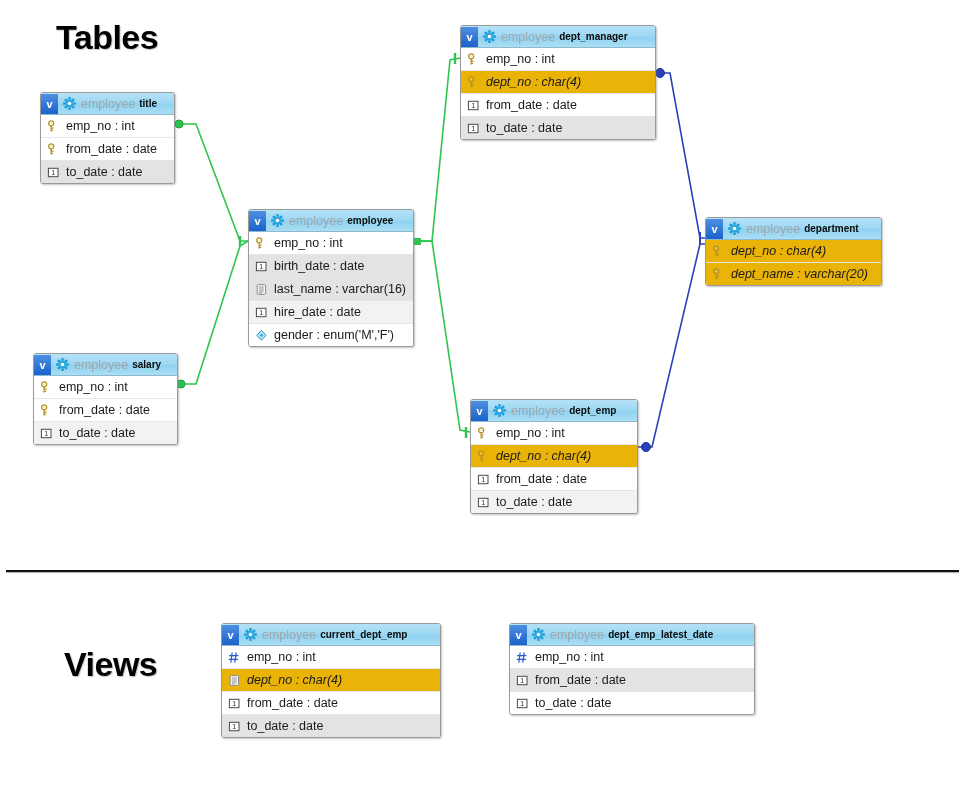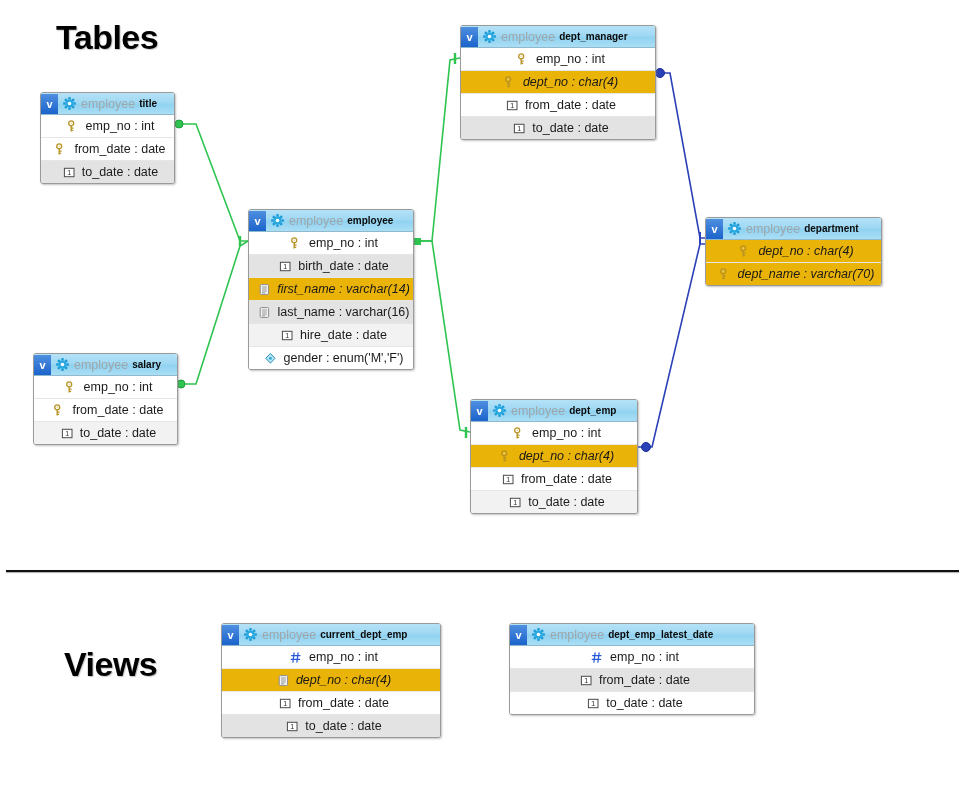--- a/index.html
+++ b/index.html
@@ -108,21 +108,20 @@
   .field-row {
     display: flex;
     align-items: center;
     height: 22px;
     padding-left: 6px;
     white-space: nowrap;
     border-bottom: 1px solid #e6e6e6;
     font-family: "Liberation Sans", sans-serif;
     font-size: 12.5px;
     color: #1a1a1a;
-    justify-content: center;
   }
   .field-row:last-child { border-bottom: none; }
   .field-row.bg-white  { background: #ffffff; }
   .field-row.bg-grey   { background: #e3e3e3; }
   .field-row.bg-pink   { background: #eab308; font-style: italic; }
   .field-row.bg-lgrey  { background: #f2f2f2; }
 
   .field-icon {
     width: 13px;
     height: 13px;
@@ -295,268 +294,261 @@
           </svg>
           <span class="field-label">emp_no : int</span>
         </div>
         <div class="field-row bg-grey">
           <svg class="field-icon" viewBox="0 0 13 13">
             <rect x="1.4" y="2.3" width="9.6" height="8.4" fill="#ffffff" stroke="#4a4a4a" stroke-width="1"></rect>
             <text x="6.2" y="9" font-size="7" text-anchor="middle" fill="#2b2b2b" font-family="Liberation Sans, sans-serif">1</text>
           </svg>
           <span class="field-label">birth_date : date</span>
         </div>
-        <div class="field-row bg-pink">
+        <div class="field-row bg-grey">
           <svg class="field-icon" viewBox="0 0 13 13">
             <rect x="2.2" y="1.6" width="8.4" height="9.8" rx="1" fill="#f3f3f3" stroke="#8c8c8c" stroke-width="1"></rect>
             <path d="M4,4 H8.8 M4,6 H8.8 M4,8 H8.8 M4,9.8 H7.2" stroke="#8c8c8c" stroke-width="0.9"></path>
           </svg>
-          <span class="field-label">first_name : varchar(14)</span>
+          <span class="field-label">last_name : varchar(16)</span>
+        </div>
+        <div class="field-row bg-lgrey">
+          <svg class="field-icon" viewBox="0 0 13 13">
+            <rect x="1.4" y="2.3" width="9.6" height="8.4" fill="#ffffff" stroke="#4a4a4a" stroke-width="1"></rect>
+            <text x="6.2" y="9" font-size="7" text-anchor="middle" fill="#2b2b2b" font-family="Liberation Sans, sans-serif">1</text>
+          </svg>
+          <span class="field-label">hire_date : date</span>
+        </div>
+        <div class="field-row bg-white">
+          <svg class="field-icon" viewBox="0 0 13 13">
+            <path d="M6.4,1.4 L11,6.3 L6.4,11.2 L1.8,6.3 Z" fill="#b8e8f7" stroke="#2f8fb8" stroke-width="1"></path>
+            <circle cx="6.4" cy="6.3" r="1.5" fill="#3aa9d6"></circle>
+          </svg>
+          <span class="field-label">gender : enum('M','F')</span>
+        </div>
+      </div>
+      <div class="entity" style="left: 460px; top: 25px; width: 196px;">
+        <div class="entity-header">
+          <div class="v-badge">v</div>
+          <svg class="gear-icon" width="13" height="13" viewBox="0 0 13 13">
+            <rect x="10.35" y="5.25" width="2.5" height="2.5" fill="#1b9cd8" transform="rotate(0 11.6 6.5)"></rect>
+            <rect x="8.856244584051392" y="8.856244584051392" width="2.5" height="2.5" fill="#1b9cd8" transform="rotate(45 10.106244584051392 10.106244584051392)"></rect>
+            <rect x="5.25" y="10.35" width="2.5" height="2.5" fill="#1b9cd8" transform="rotate(90 6.5 11.6)"></rect>
+            <rect x="1.643755415948608" y="8.856244584051392" width="2.5" height="2.5" fill="#1b9cd8" transform="rotate(135 2.893755415948608 10.106244584051392)"></rect>
+            <rect x="0.15000000000000036" y="5.250000000000001" width="2.5" height="2.5" fill="#1b9cd8" transform="rotate(180 1.4000000000000004 6.500000000000001)"></rect>
+            <rect x="1.6437554159486072" y="1.643755415948608" width="2.5" height="2.5" fill="#1b9cd8" transform="rotate(225 2.893755415948607 2.893755415948608)"></rect>
+            <rect x="5.249999999999999" y="0.15000000000000036" width="2.5" height="2.5" fill="#1b9cd8" transform="rotate(270 6.499999999999999 1.4000000000000004)"></rect>
+            <rect x="8.85624458405139" y="1.6437554159486072" width="2.5" height="2.5" fill="#1b9cd8" transform="rotate(315 10.10624458405139 2.893755415948607)"></rect>
+            <circle cx="6.5" cy="6.5" r="4.1" fill="#29a9e0"></circle>
+            <circle cx="6.5" cy="6.5" r="1.8" fill="#ffffff"></circle>
+          </svg>
+          <span class="schema-name">employee</span>
+          <span class="table-name">dept_manager</span>
+        </div>
+        <div class="field-row bg-white">
+          <svg class="field-icon" viewBox="0 0 13 13">
+            <circle cx="4.2" cy="3.3" r="2.5" fill="none" stroke="#b89326" stroke-width="1.3"></circle>
+            <circle cx="4.2" cy="3.3" r="0.8" fill="#e8d58a"></circle>
+            <path d="M4.2,5.6 L4.2,11.4" stroke="#b89326" stroke-width="1.4"></path>
+            <path d="M4.2,8.2 L6.6,8.2 M4.2,10.3 L6.2,10.3" stroke="#b89326" stroke-width="1.2"></path>
+          </svg>
+          <span class="field-label">emp_no : int</span>
+        </div>
+        <div class="field-row bg-pink">
+          <svg class="field-icon" viewBox="0 0 13 13">
+            <circle cx="4.2" cy="3.3" r="2.5" fill="none" stroke="#b89326" stroke-width="1.3"></circle>
+            <circle cx="4.2" cy="3.3" r="0.8" fill="#e8d58a"></circle>
+            <path d="M4.2,5.6 L4.2,11.4" stroke="#b89326" stroke-width="1.4"></path>
+            <path d="M4.2,8.2 L6.6,8.2 M4.2,10.3 L6.2,10.3" stroke="#b89326" stroke-width="1.2"></path>
+          </svg>
+          <span class="field-label">dept_no : char(4)</span>
+        </div>
+        <div class="field-row bg-white">
+          <svg class="field-icon" viewBox="0 0 13 13">
+            <rect x="1.4" y="2.3" width="9.6" height="8.4" fill="#ffffff" stroke="#4a4a4a" stroke-width="1"></rect>
+            <text x="6.2" y="9" font-size="7" text-anchor="middle" fill="#2b2b2b" font-family="Liberation Sans, sans-serif">1</text>
+          </svg>
+          <span class="field-label">from_date : date</span>
         </div>
         <div class="field-row bg-grey">
+          <svg class="field-icon" viewBox="0 0 13 13">
+            <rect x="1.4" y="2.3" width="9.6" height="8.4" fill="#ffffff" stroke="#4a4a4a" stroke-width="1"></rect>
+            <text x="6.2" y="9" font-size="7" text-anchor="middle" fill="#2b2b2b" font-family="Liberation Sans, sans-serif">1</text>
+          </svg>
+          <span class="field-label">to_date : date</span>
+        </div>
+      </div>
+      <div class="entity" style="left: 470px; top: 399px; width: 168px;">
+        <div class="entity-header">
+          <div class="v-badge">v</div>
+          <svg class="gear-icon" width="13" height="13" viewBox="0 0 13 13">
+            <rect x="10.35" y="5.25" width="2.5" height="2.5" fill="#1b9cd8" transform="rotate(0 11.6 6.5)"></rect>
+            <rect x="8.856244584051392" y="8.856244584051392" width="2.5" height="2.5" fill="#1b9cd8" transform="rotate(45 10.106244584051392 10.106244584051392)"></rect>
+            <rect x="5.25" y="10.35" width="2.5" height="2.5" fill="#1b9cd8" transform="rotate(90 6.5 11.6)"></rect>
+            <rect x="1.643755415948608" y="8.856244584051392" width="2.5" height="2.5" fill="#1b9cd8" transform="rotate(135 2.893755415948608 10.106244584051392)"></rect>
+            <rect x="0.15000000000000036" y="5.250000000000001" width="2.5" height="2.5" fill="#1b9cd8" transform="rotate(180 1.4000000000000004 6.500000000000001)"></rect>
+            <rect x="1.6437554159486072" y="1.643755415948608" width="2.5" height="2.5" fill="#1b9cd8" transform="rotate(225 2.893755415948607 2.893755415948608)"></rect>
+            <rect x="5.249999999999999" y="0.15000000000000036" width="2.5" height="2.5" fill="#1b9cd8" transform="rotate(270 6.499999999999999 1.4000000000000004)"></rect>
+            <rect x="8.85624458405139" y="1.6437554159486072" width="2.5" height="2.5" fill="#1b9cd8" transform="rotate(315 10.10624458405139 2.893755415948607)"></rect>
+            <circle cx="6.5" cy="6.5" r="4.1" fill="#29a9e0"></circle>
+            <circle cx="6.5" cy="6.5" r="1.8" fill="#ffffff"></circle>
+          </svg>
+          <span class="schema-name">employee</span>
+          <span class="table-name">dept_emp</span>
+        </div>
+        <div class="field-row bg-white">
+          <svg class="field-icon" viewBox="0 0 13 13">
+            <circle cx="4.2" cy="3.3" r="2.5" fill="none" stroke="#b89326" stroke-width="1.3"></circle>
+            <circle cx="4.2" cy="3.3" r="0.8" fill="#e8d58a"></circle>
+            <path d="M4.2,5.6 L4.2,11.4" stroke="#b89326" stroke-width="1.4"></path>
+            <path d="M4.2,8.2 L6.6,8.2 M4.2,10.3 L6.2,10.3" stroke="#b89326" stroke-width="1.2"></path>
+          </svg>
+          <span class="field-label">emp_no : int</span>
+        </div>
+        <div class="field-row bg-pink">
+          <svg class="field-icon" viewBox="0 0 13 13">
+            <circle cx="4.2" cy="3.3" r="2.5" fill="none" stroke="#b89326" stroke-width="1.3"></circle>
+            <circle cx="4.2" cy="3.3" r="0.8" fill="#e8d58a"></circle>
+            <path d="M4.2,5.6 L4.2,11.4" stroke="#b89326" stroke-width="1.4"></path>
+            <path d="M4.2,8.2 L6.6,8.2 M4.2,10.3 L6.2,10.3" stroke="#b89326" stroke-width="1.2"></path>
+          </svg>
+          <span class="field-label">dept_no : char(4)</span>
+        </div>
+        <div class="field-row bg-white">
+          <svg class="field-icon" viewBox="0 0 13 13">
+            <rect x="1.4" y="2.3" width="9.6" height="8.4" fill="#ffffff" stroke="#4a4a4a" stroke-width="1"></rect>
+            <text x="6.2" y="9" font-size="7" text-anchor="middle" fill="#2b2b2b" font-family="Liberation Sans, sans-serif">1</text>
+          </svg>
+          <span class="field-label">from_date : date</span>
+        </div>
+        <div class="field-row bg-lgrey">
+          <svg class="field-icon" viewBox="0 0 13 13">
+            <rect x="1.4" y="2.3" width="9.6" height="8.4" fill="#ffffff" stroke="#4a4a4a" stroke-width="1"></rect>
+            <text x="6.2" y="9" font-size="7" text-anchor="middle" fill="#2b2b2b" font-family="Liberation Sans, sans-serif">1</text>
+          </svg>
+          <span class="field-label">to_date : date</span>
+        </div>
+      </div>
+      <div class="entity" style="left: 705px; top: 217px; width: 177px;">
+        <div class="entity-header">
+          <div class="v-badge">v</div>
+          <svg class="gear-icon" width="13" height="13" viewBox="0 0 13 13">
+            <rect x="10.35" y="5.25" width="2.5" height="2.5" fill="#1b9cd8" transform="rotate(0 11.6 6.5)"></rect>
+            <rect x="8.856244584051392" y="8.856244584051392" width="2.5" height="2.5" fill="#1b9cd8" transform="rotate(45 10.106244584051392 10.106244584051392)"></rect>
+            <rect x="5.25" y="10.35" width="2.5" height="2.5" fill="#1b9cd8" transform="rotate(90 6.5 11.6)"></rect>
+            <rect x="1.643755415948608" y="8.856244584051392" width="2.5" height="2.5" fill="#1b9cd8" transform="rotate(135 2.893755415948608 10.106244584051392)"></rect>
+            <rect x="0.15000000000000036" y="5.250000000000001" width="2.5" height="2.5" fill="#1b9cd8" transform="rotate(180 1.4000000000000004 6.500000000000001)"></rect>
+            <rect x="1.6437554159486072" y="1.643755415948608" width="2.5" height="2.5" fill="#1b9cd8" transform="rotate(225 2.893755415948607 2.893755415948608)"></rect>
+            <rect x="5.249999999999999" y="0.15000000000000036" width="2.5" height="2.5" fill="#1b9cd8" transform="rotate(270 6.499999999999999 1.4000000000000004)"></rect>
+            <rect x="8.85624458405139" y="1.6437554159486072" width="2.5" height="2.5" fill="#1b9cd8" transform="rotate(315 10.10624458405139 2.893755415948607)"></rect>
+            <circle cx="6.5" cy="6.5" r="4.1" fill="#29a9e0"></circle>
+            <circle cx="6.5" cy="6.5" r="1.8" fill="#ffffff"></circle>
+          </svg>
+          <span class="schema-name">employee</span>
+          <span class="table-name">department</span>
+        </div>
+        <div class="field-row bg-pink">
+          <svg class="field-icon" viewBox="0 0 13 13">
+            <circle cx="4.2" cy="3.3" r="2.5" fill="none" stroke="#b89326" stroke-width="1.3"></circle>
+            <circle cx="4.2" cy="3.3" r="0.8" fill="#e8d58a"></circle>
+            <path d="M4.2,5.6 L4.2,11.4" stroke="#b89326" stroke-width="1.4"></path>
+            <path d="M4.2,8.2 L6.6,8.2 M4.2,10.3 L6.2,10.3" stroke="#b89326" stroke-width="1.2"></path>
+          </svg>
+          <span class="field-label">dept_no : char(4)</span>
+        </div>
+        <div class="field-row bg-pink">
+          <svg class="field-icon" viewBox="0 0 13 13">
+            <circle cx="4.2" cy="3.3" r="2.5" fill="none" stroke="#b89326" stroke-width="1.3"></circle>
+            <circle cx="4.2" cy="3.3" r="0.8" fill="#e8d58a"></circle>
+            <path d="M4.2,5.6 L4.2,11.4" stroke="#b89326" stroke-width="1.4"></path>
+            <path d="M4.2,8.2 L6.6,8.2 M4.2,10.3 L6.2,10.3" stroke="#b89326" stroke-width="1.2"></path>
+          </svg>
+          <span class="field-label">dept_name : varchar(20)</span>
+        </div>
+      </div>
+      <div class="entity" style="left: 221px; top: 623px; width: 220px;">
+        <div class="entity-header">
+          <div class="v-badge">v</div>
+          <svg class="gear-icon" width="13" height="13" viewBox="0 0 13 13">
+            <rect x="10.35" y="5.25" width="2.5" height="2.5" fill="#1b9cd8" transform="rotate(0 11.6 6.5)"></rect>
+            <rect x="8.856244584051392" y="8.856244584051392" width="2.5" height="2.5" fill="#1b9cd8" transform="rotate(45 10.106244584051392 10.106244584051392)"></rect>
+            <rect x="5.25" y="10.35" width="2.5" height="2.5" fill="#1b9cd8" transform="rotate(90 6.5 11.6)"></rect>
+            <rect x="1.643755415948608" y="8.856244584051392" width="2.5" height="2.5" fill="#1b9cd8" transform="rotate(135 2.893755415948608 10.106244584051392)"></rect>
+            <rect x="0.15000000000000036" y="5.250000000000001" width="2.5" height="2.5" fill="#1b9cd8" transform="rotate(180 1.4000000000000004 6.500000000000001)"></rect>
+            <rect x="1.6437554159486072" y="1.643755415948608" width="2.5" height="2.5" fill="#1b9cd8" transform="rotate(225 2.893755415948607 2.893755415948608)"></rect>
+            <rect x="5.249999999999999" y="0.15000000000000036" width="2.5" height="2.5" fill="#1b9cd8" transform="rotate(270 6.499999999999999 1.4000000000000004)"></rect>
+            <rect x="8.85624458405139" y="1.6437554159486072" width="2.5" height="2.5" fill="#1b9cd8" transform="rotate(315 10.10624458405139 2.893755415948607)"></rect>
+            <circle cx="6.5" cy="6.5" r="4.1" fill="#29a9e0"></circle>
+            <circle cx="6.5" cy="6.5" r="1.8" fill="#ffffff"></circle>
+          </svg>
+          <span class="schema-name">employee</span>
+          <span class="table-name">current_dept_emp</span>
+        </div>
+        <div class="field-row bg-white">
+          <svg class="field-icon" viewBox="0 0 13 13">
+            <path d="M4.1,1.8 L2.9,11.2 M8.1,1.8 L6.9,11.2 M1.6,4.6 H10 M1.2,8.3 H9.6" stroke="#2a5bd7" stroke-width="1.25" stroke-linecap="round"></path>
+          </svg>
+          <span class="field-label">emp_no : int</span>
+        </div>
+        <div class="field-row bg-pink">
           <svg class="field-icon" viewBox="0 0 13 13">
             <rect x="2.2" y="1.6" width="8.4" height="9.8" rx="1" fill="#f3f3f3" stroke="#8c8c8c" stroke-width="1"></rect>
             <path d="M4,4 H8.8 M4,6 H8.8 M4,8 H8.8 M4,9.8 H7.2" stroke="#8c8c8c" stroke-width="0.9"></path>
           </svg>
-          <span class="field-label">last_name : varchar(16)</span>
-        </div>
-        <div class="field-row bg-lgrey">
-          <svg class="field-icon" viewBox="0 0 13 13">
-            <rect x="1.4" y="2.3" width="9.6" height="8.4" fill="#ffffff" stroke="#4a4a4a" stroke-width="1"></rect>
-            <text x="6.2" y="9" font-size="7" text-anchor="middle" fill="#2b2b2b" font-family="Liberation Sans, sans-serif">1</text>
-          </svg>
-          <span class="field-label">hire_date : date</span>
-        </div>
-        <div class="field-row bg-white">
-          <svg class="field-icon" viewBox="0 0 13 13">
-            <path d="M6.4,1.4 L11,6.3 L6.4,11.2 L1.8,6.3 Z" fill="#b8e8f7" stroke="#2f8fb8" stroke-width="1"></path>
-            <circle cx="6.4" cy="6.3" r="1.5" fill="#3aa9d6"></circle>
-          </svg>
-          <span class="field-label">gender : enum('M','F')</span>
-        </div>
-      </div>
-      <div class="entity" style="left: 460px; top: 25px; width: 196px;">
-        <div class="entity-header">
-          <div class="v-badge">v</div>
-          <svg class="gear-icon" width="13" height="13" viewBox="0 0 13 13">
-            <rect x="10.35" y="5.25" width="2.5" height="2.5" fill="#1b9cd8" transform="rotate(0 11.6 6.5)"></rect>
-            <rect x="8.856244584051392" y="8.856244584051392" width="2.5" height="2.5" fill="#1b9cd8" transform="rotate(45 10.106244584051392 10.106244584051392)"></rect>
-            <rect x="5.25" y="10.35" width="2.5" height="2.5" fill="#1b9cd8" transform="rotate(90 6.5 11.6)"></rect>
-            <rect x="1.643755415948608" y="8.856244584051392" width="2.5" height="2.5" fill="#1b9cd8" transform="rotate(135 2.893755415948608 10.106244584051392)"></rect>
-            <rect x="0.15000000000000036" y="5.250000000000001" width="2.5" height="2.5" fill="#1b9cd8" transform="rotate(180 1.4000000000000004 6.500000000000001)"></rect>
-            <rect x="1.6437554159486072" y="1.643755415948608" width="2.5" height="2.5" fill="#1b9cd8" transform="rotate(225 2.893755415948607 2.893755415948608)"></rect>
-            <rect x="5.249999999999999" y="0.15000000000000036" width="2.5" height="2.5" fill="#1b9cd8" transform="rotate(270 6.499999999999999 1.4000000000000004)"></rect>
-            <rect x="8.85624458405139" y="1.6437554159486072" width="2.5" height="2.5" fill="#1b9cd8" transform="rotate(315 10.10624458405139 2.893755415948607)"></rect>
-            <circle cx="6.5" cy="6.5" r="4.1" fill="#29a9e0"></circle>
-            <circle cx="6.5" cy="6.5" r="1.8" fill="#ffffff"></circle>
-          </svg>
-          <span class="schema-name">employee</span>
-          <span class="table-name">dept_manager</span>
-        </div>
-        <div class="field-row bg-white">
-          <svg class="field-icon" viewBox="0 0 13 13">
-            <circle cx="4.2" cy="3.3" r="2.5" fill="none" stroke="#b89326" stroke-width="1.3"></circle>
-            <circle cx="4.2" cy="3.3" r="0.8" fill="#e8d58a"></circle>
-            <path d="M4.2,5.6 L4.2,11.4" stroke="#b89326" stroke-width="1.4"></path>
-            <path d="M4.2,8.2 L6.6,8.2 M4.2,10.3 L6.2,10.3" stroke="#b89326" stroke-width="1.2"></path>
-          </svg>
-          <span class="field-label">emp_no : int</span>
-        </div>
-        <div class="field-row bg-pink">
-          <svg class="field-icon" viewBox="0 0 13 13">
-            <circle cx="4.2" cy="3.3" r="2.5" fill="none" stroke="#b89326" stroke-width="1.3"></circle>
-            <circle cx="4.2" cy="3.3" r="0.8" fill="#e8d58a"></circle>
-            <path d="M4.2,5.6 L4.2,11.4" stroke="#b89326" stroke-width="1.4"></path>
-            <path d="M4.2,8.2 L6.6,8.2 M4.2,10.3 L6.2,10.3" stroke="#b89326" stroke-width="1.2"></path>
-          </svg>
           <span class="field-label">dept_no : char(4)</span>
         </div>
         <div class="field-row bg-white">
           <svg class="field-icon" viewBox="0 0 13 13">
             <rect x="1.4" y="2.3" width="9.6" height="8.4" fill="#ffffff" stroke="#4a4a4a" stroke-width="1"></rect>
             <text x="6.2" y="9" font-size="7" text-anchor="middle" fill="#2b2b2b" font-family="Liberation Sans, sans-serif">1</text>
           </svg>
           <span class="field-label">from_date : date</span>
         </div>
         <div class="field-row bg-grey">
           <svg class="field-icon" viewBox="0 0 13 13">
             <rect x="1.4" y="2.3" width="9.6" height="8.4" fill="#ffffff" stroke="#4a4a4a" stroke-width="1"></rect>
             <text x="6.2" y="9" font-size="7" text-anchor="middle" fill="#2b2b2b" font-family="Liberation Sans, sans-serif">1</text>
           </svg>
           <span class="field-label">to_date : date</span>
         </div>
       </div>
-      <div class="entity" style="left: 470px; top: 399px; width: 168px;">
-        <div class="entity-header">
-          <div class="v-badge">v</div>
-          <svg class="gear-icon" width="13" height="13" viewBox="0 0 13 13">
-            <rect x="10.35" y="5.25" width="2.5" height="2.5" fill="#1b9cd8" transform="rotate(0 11.6 6.5)"></rect>
-            <rect x="8.856244584051392" y="8.856244584051392" width="2.5" height="2.5" fill="#1b9cd8" transform="rotate(45 10.106244584051392 10.106244584051392)"></rect>
-            <rect x="5.25" y="10.35" width="2.5" height="2.5" fill="#1b9cd8" transform="rotate(90 6.5 11.6)"></rect>
-            <rect x="1.643755415948608" y="8.856244584051392" width="2.5" height="2.5" fill="#1b9cd8" transform="rotate(135 2.893755415948608 10.106244584051392)"></rect>
-            <rect x="0.15000000000000036" y="5.250000000000001" width="2.5" height="2.5" fill="#1b9cd8" transform="rotate(180 1.4000000000000004 6.500000000000001)"></rect>
-            <rect x="1.6437554159486072" y="1.643755415948608" width="2.5" height="2.5" fill="#1b9cd8" transform="rotate(225 2.893755415948607 2.893755415948608)"></rect>
-            <rect x="5.249999999999999" y="0.15000000000000036" width="2.5" height="2.5" fill="#1b9cd8" transform="rotate(270 6.499999999999999 1.4000000000000004)"></rect>
-            <rect x="8.85624458405139" y="1.6437554159486072" width="2.5" height="2.5" fill="#1b9cd8" transform="rotate(315 10.10624458405139 2.893755415948607)"></rect>
-            <circle cx="6.5" cy="6.5" r="4.1" fill="#29a9e0"></circle>
-            <circle cx="6.5" cy="6.5" r="1.8" fill="#ffffff"></circle>
-          </svg>
-          <span class="schema-name">employee</span>
-          <span class="table-name">dept_emp</span>
-        </div>
-        <div class="field-row bg-white">
-          <svg class="field-icon" viewBox="0 0 13 13">
-            <circle cx="4.2" cy="3.3" r="2.5" fill="none" stroke="#b89326" stroke-width="1.3"></circle>
-            <circle cx="4.2" cy="3.3" r="0.8" fill="#e8d58a"></circle>
-            <path d="M4.2,5.6 L4.2,11.4" stroke="#b89326" stroke-width="1.4"></path>
-            <path d="M4.2,8.2 L6.6,8.2 M4.2,10.3 L6.2,10.3" stroke="#b89326" stroke-width="1.2"></path>
-          </svg>
-          <span class="field-label">emp_no : int</span>
-        </div>
-        <div class="field-row bg-pink">
-          <svg class="field-icon" viewBox="0 0 13 13">
-            <circle cx="4.2" cy="3.3" r="2.5" fill="none" stroke="#b89326" stroke-width="1.3"></circle>
-            <circle cx="4.2" cy="3.3" r="0.8" fill="#e8d58a"></circle>
-            <path d="M4.2,5.6 L4.2,11.4" stroke="#b89326" stroke-width="1.4"></path>
-            <path d="M4.2,8.2 L6.6,8.2 M4.2,10.3 L6.2,10.3" stroke="#b89326" stroke-width="1.2"></path>
-          </svg>
-          <span class="field-label">dept_no : char(4)</span>
-        </div>
-        <div class="field-row bg-white">
+      <div class="entity" style="left: 509px; top: 623px; width: 246px;">
+        <div class="entity-header">
+          <div class="v-badge">v</div>
+          <svg class="gear-icon" width="13" height="13" viewBox="0 0 13 13">
+            <rect x="10.35" y="5.25" width="2.5" height="2.5" fill="#1b9cd8" transform="rotate(0 11.6 6.5)"></rect>
+            <rect x="8.856244584051392" y="8.856244584051392" width="2.5" height="2.5" fill="#1b9cd8" transform="rotate(45 10.106244584051392 10.106244584051392)"></rect>
+            <rect x="5.25" y="10.35" width="2.5" height="2.5" fill="#1b9cd8" transform="rotate(90 6.5 11.6)"></rect>
+            <rect x="1.643755415948608" y="8.856244584051392" width="2.5" height="2.5" fill="#1b9cd8" transform="rotate(135 2.893755415948608 10.106244584051392)"></rect>
+            <rect x="0.15000000000000036" y="5.250000000000001" width="2.5" height="2.5" fill="#1b9cd8" transform="rotate(180 1.4000000000000004 6.500000000000001)"></rect>
+            <rect x="1.6437554159486072" y="1.643755415948608" width="2.5" height="2.5" fill="#1b9cd8" transform="rotate(225 2.893755415948607 2.893755415948608)"></rect>
+            <rect x="5.249999999999999" y="0.15000000000000036" width="2.5" height="2.5" fill="#1b9cd8" transform="rotate(270 6.499999999999999 1.4000000000000004)"></rect>
+            <rect x="8.85624458405139" y="1.6437554159486072" width="2.5" height="2.5" fill="#1b9cd8" transform="rotate(315 10.10624458405139 2.893755415948607)"></rect>
+            <circle cx="6.5" cy="6.5" r="4.1" fill="#29a9e0"></circle>
+            <circle cx="6.5" cy="6.5" r="1.8" fill="#ffffff"></circle>
+          </svg>
+          <span class="schema-name">employee</span>
+          <span class="table-name">dept_emp_latest_date</span>
+        </div>
+        <div class="field-row bg-white">
+          <svg class="field-icon" viewBox="0 0 13 13">
+            <path d="M4.1,1.8 L2.9,11.2 M8.1,1.8 L6.9,11.2 M1.6,4.6 H10 M1.2,8.3 H9.6" stroke="#2a5bd7" stroke-width="1.25" stroke-linecap="round"></path>
+          </svg>
+          <span class="field-label">emp_no : int</span>
+        </div>
+        <div class="field-row bg-grey">
           <svg class="field-icon" viewBox="0 0 13 13">
             <rect x="1.4" y="2.3" width="9.6" height="8.4" fill="#ffffff" stroke="#4a4a4a" stroke-width="1"></rect>
             <text x="6.2" y="9" font-size="7" text-anchor="middle" fill="#2b2b2b" font-family="Liberation Sans, sans-serif">1</text>
           </svg>
           <span class="field-label">from_date : date</span>
         </div>
-        <div class="field-row bg-lgrey">
+        <div class="field-row bg-white">
           <svg class="field-icon" viewBox="0 0 13 13">
             <rect x="1.4" y="2.3" width="9.6" height="8.4" fill="#ffffff" stroke="#4a4a4a" stroke-width="1"></rect>
             <text x="6.2" y="9" font-size="7" text-anchor="middle" fill="#2b2b2b" font-family="Liberation Sans, sans-serif">1</text>
           </svg>
           <span class="field-label">to_date : date</span>
         </div>
       </div>
-      <div class="entity" style="left: 705px; top: 217px; width: 177px;">
-        <div class="entity-header">
-          <div class="v-badge">v</div>
-          <svg class="gear-icon" width="13" height="13" viewBox="0 0 13 13">
-            <rect x="10.35" y="5.25" width="2.5" height="2.5" fill="#1b9cd8" transform="rotate(0 11.6 6.5)"></rect>
-            <rect x="8.856244584051392" y="8.856244584051392" width="2.5" height="2.5" fill="#1b9cd8" transform="rotate(45 10.106244584051392 10.106244584051392)"></rect>
-            <rect x="5.25" y="10.35" width="2.5" height="2.5" fill="#1b9cd8" transform="rotate(90 6.5 11.6)"></rect>
-            <rect x="1.643755415948608" y="8.856244584051392" width="2.5" height="2.5" fill="#1b9cd8" transform="rotate(135 2.893755415948608 10.106244584051392)"></rect>
-            <rect x="0.15000000000000036" y="5.250000000000001" width="2.5" height="2.5" fill="#1b9cd8" transform="rotate(180 1.4000000000000004 6.500000000000001)"></rect>
-            <rect x="1.6437554159486072" y="1.643755415948608" width="2.5" height="2.5" fill="#1b9cd8" transform="rotate(225 2.893755415948607 2.893755415948608)"></rect>
-            <rect x="5.249999999999999" y="0.15000000000000036" width="2.5" height="2.5" fill="#1b9cd8" transform="rotate(270 6.499999999999999 1.4000000000000004)"></rect>
-            <rect x="8.85624458405139" y="1.6437554159486072" width="2.5" height="2.5" fill="#1b9cd8" transform="rotate(315 10.10624458405139 2.893755415948607)"></rect>
-            <circle cx="6.5" cy="6.5" r="4.1" fill="#29a9e0"></circle>
-            <circle cx="6.5" cy="6.5" r="1.8" fill="#ffffff"></circle>
-          </svg>
-          <span class="schema-name">employee</span>
-          <span class="table-name">department</span>
-        </div>
-        <div class="field-row bg-pink">
-          <svg class="field-icon" viewBox="0 0 13 13">
-            <circle cx="4.2" cy="3.3" r="2.5" fill="none" stroke="#b89326" stroke-width="1.3"></circle>
-            <circle cx="4.2" cy="3.3" r="0.8" fill="#e8d58a"></circle>
-            <path d="M4.2,5.6 L4.2,11.4" stroke="#b89326" stroke-width="1.4"></path>
-            <path d="M4.2,8.2 L6.6,8.2 M4.2,10.3 L6.2,10.3" stroke="#b89326" stroke-width="1.2"></path>
-          </svg>
-          <span class="field-label">dept_no : char(4)</span>
-        </div>
-        <div class="field-row bg-pink">
-          <svg class="field-icon" viewBox="0 0 13 13">
-            <circle cx="4.2" cy="3.3" r="2.5" fill="none" stroke="#b89326" stroke-width="1.3"></circle>
-            <circle cx="4.2" cy="3.3" r="0.8" fill="#e8d58a"></circle>
-            <path d="M4.2,5.6 L4.2,11.4" stroke="#b89326" stroke-width="1.4"></path>
-            <path d="M4.2,8.2 L6.6,8.2 M4.2,10.3 L6.2,10.3" stroke="#b89326" stroke-width="1.2"></path>
-          </svg>
-          <span class="field-label">dept_name : varchar(70)</span>
-        </div>
-      </div>
-      <div class="entity" style="left: 221px; top: 623px; width: 220px;">
-        <div class="entity-header">
-          <div class="v-badge">v</div>
-          <svg class="gear-icon" width="13" height="13" viewBox="0 0 13 13">
-            <rect x="10.35" y="5.25" width="2.5" height="2.5" fill="#1b9cd8" transform="rotate(0 11.6 6.5)"></rect>
-            <rect x="8.856244584051392" y="8.856244584051392" width="2.5" height="2.5" fill="#1b9cd8" transform="rotate(45 10.106244584051392 10.106244584051392)"></rect>
-            <rect x="5.25" y="10.35" width="2.5" height="2.5" fill="#1b9cd8" transform="rotate(90 6.5 11.6)"></rect>
-            <rect x="1.643755415948608" y="8.856244584051392" width="2.5" height="2.5" fill="#1b9cd8" transform="rotate(135 2.893755415948608 10.106244584051392)"></rect>
-            <rect x="0.15000000000000036" y="5.250000000000001" width="2.5" height="2.5" fill="#1b9cd8" transform="rotate(180 1.4000000000000004 6.500000000000001)"></rect>
-            <rect x="1.6437554159486072" y="1.643755415948608" width="2.5" height="2.5" fill="#1b9cd8" transform="rotate(225 2.893755415948607 2.893755415948608)"></rect>
-            <rect x="5.249999999999999" y="0.15000000000000036" width="2.5" height="2.5" fill="#1b9cd8" transform="rotate(270 6.499999999999999 1.4000000000000004)"></rect>
-            <rect x="8.85624458405139" y="1.6437554159486072" width="2.5" height="2.5" fill="#1b9cd8" transform="rotate(315 10.10624458405139 2.893755415948607)"></rect>
-            <circle cx="6.5" cy="6.5" r="4.1" fill="#29a9e0"></circle>
-            <circle cx="6.5" cy="6.5" r="1.8" fill="#ffffff"></circle>
-          </svg>
-          <span class="schema-name">employee</span>
-          <span class="table-name">current_dept_emp</span>
-        </div>
-        <div class="field-row bg-white">
-          <svg class="field-icon" viewBox="0 0 13 13">
-            <path d="M4.1,1.8 L2.9,11.2 M8.1,1.8 L6.9,11.2 M1.6,4.6 H10 M1.2,8.3 H9.6" stroke="#2a5bd7" stroke-width="1.25" stroke-linecap="round"></path>
-          </svg>
-          <span class="field-label">emp_no : int</span>
-        </div>
-        <div class="field-row bg-pink">
-          <svg class="field-icon" viewBox="0 0 13 13">
-            <rect x="2.2" y="1.6" width="8.4" height="9.8" rx="1" fill="#f3f3f3" stroke="#8c8c8c" stroke-width="1"></rect>
-            <path d="M4,4 H8.8 M4,6 H8.8 M4,8 H8.8 M4,9.8 H7.2" stroke="#8c8c8c" stroke-width="0.9"></path>
-          </svg>
-          <span class="field-label">dept_no : char(4)</span>
-        </div>
-        <div class="field-row bg-white">
-          <svg class="field-icon" viewBox="0 0 13 13">
-            <rect x="1.4" y="2.3" width="9.6" height="8.4" fill="#ffffff" stroke="#4a4a4a" stroke-width="1"></rect>
-            <text x="6.2" y="9" font-size="7" text-anchor="middle" fill="#2b2b2b" font-family="Liberation Sans, sans-serif">1</text>
-          </svg>
-          <span class="field-label">from_date : date</span>
-        </div>
-        <div class="field-row bg-grey">
-          <svg class="field-icon" viewBox="0 0 13 13">
-            <rect x="1.4" y="2.3" width="9.6" height="8.4" fill="#ffffff" stroke="#4a4a4a" stroke-width="1"></rect>
-            <text x="6.2" y="9" font-size="7" text-anchor="middle" fill="#2b2b2b" font-family="Liberation Sans, sans-serif">1</text>
-          </svg>
-          <span class="field-label">to_date : date</span>
-        </div>
-      </div>
-      <div class="entity" style="left: 509px; top: 623px; width: 246px;">
-        <div class="entity-header">
-          <div class="v-badge">v</div>
-          <svg class="gear-icon" width="13" height="13" viewBox="0 0 13 13">
-            <rect x="10.35" y="5.25" width="2.5" height="2.5" fill="#1b9cd8" transform="rotate(0 11.6 6.5)"></rect>
-            <rect x="8.856244584051392" y="8.856244584051392" width="2.5" height="2.5" fill="#1b9cd8" transform="rotate(45 10.106244584051392 10.106244584051392)"></rect>
-            <rect x="5.25" y="10.35" width="2.5" height="2.5" fill="#1b9cd8" transform="rotate(90 6.5 11.6)"></rect>
-            <rect x="1.643755415948608" y="8.856244584051392" width="2.5" height="2.5" fill="#1b9cd8" transform="rotate(135 2.893755415948608 10.106244584051392)"></rect>
-            <rect x="0.15000000000000036" y="5.250000000000001" width="2.5" height="2.5" fill="#1b9cd8" transform="rotate(180 1.4000000000000004 6.500000000000001)"></rect>
-            <rect x="1.6437554159486072" y="1.643755415948608" width="2.5" height="2.5" fill="#1b9cd8" transform="rotate(225 2.893755415948607 2.893755415948608)"></rect>
-            <rect x="5.249999999999999" y="0.15000000000000036" width="2.5" height="2.5" fill="#1b9cd8" transform="rotate(270 6.499999999999999 1.4000000000000004)"></rect>
-            <rect x="8.85624458405139" y="1.6437554159486072" width="2.5" height="2.5" fill="#1b9cd8" transform="rotate(315 10.10624458405139 2.893755415948607)"></rect>
-            <circle cx="6.5" cy="6.5" r="4.1" fill="#29a9e0"></circle>
-            <circle cx="6.5" cy="6.5" r="1.8" fill="#ffffff"></circle>
-          </svg>
-          <span class="schema-name">employee</span>
-          <span class="table-name">dept_emp_latest_date</span>
-        </div>
-        <div class="field-row bg-white">
-          <svg class="field-icon" viewBox="0 0 13 13">
-            <path d="M4.1,1.8 L2.9,11.2 M8.1,1.8 L6.9,11.2 M1.6,4.6 H10 M1.2,8.3 H9.6" stroke="#2a5bd7" stroke-width="1.25" stroke-linecap="round"></path>
-          </svg>
-          <span class="field-label">emp_no : int</span>
-        </div>
-        <div class="field-row bg-grey">
-          <svg class="field-icon" viewBox="0 0 13 13">
-            <rect x="1.4" y="2.3" width="9.6" height="8.4" fill="#ffffff" stroke="#4a4a4a" stroke-width="1"></rect>
-            <text x="6.2" y="9" font-size="7" text-anchor="middle" fill="#2b2b2b" font-family="Liberation Sans, sans-serif">1</text>
-          </svg>
-          <span class="field-label">from_date : date</span>
-        </div>
-        <div class="field-row bg-white">
-          <svg class="field-icon" viewBox="0 0 13 13">
-            <rect x="1.4" y="2.3" width="9.6" height="8.4" fill="#ffffff" stroke="#4a4a4a" stroke-width="1"></rect>
-            <text x="6.2" y="9" font-size="7" text-anchor="middle" fill="#2b2b2b" font-family="Liberation Sans, sans-serif">1</text>
-          </svg>
-          <span class="field-label">to_date : date</span>
-        </div>
-      </div>
     </div>
 
 </div>
 
 </body></html>

